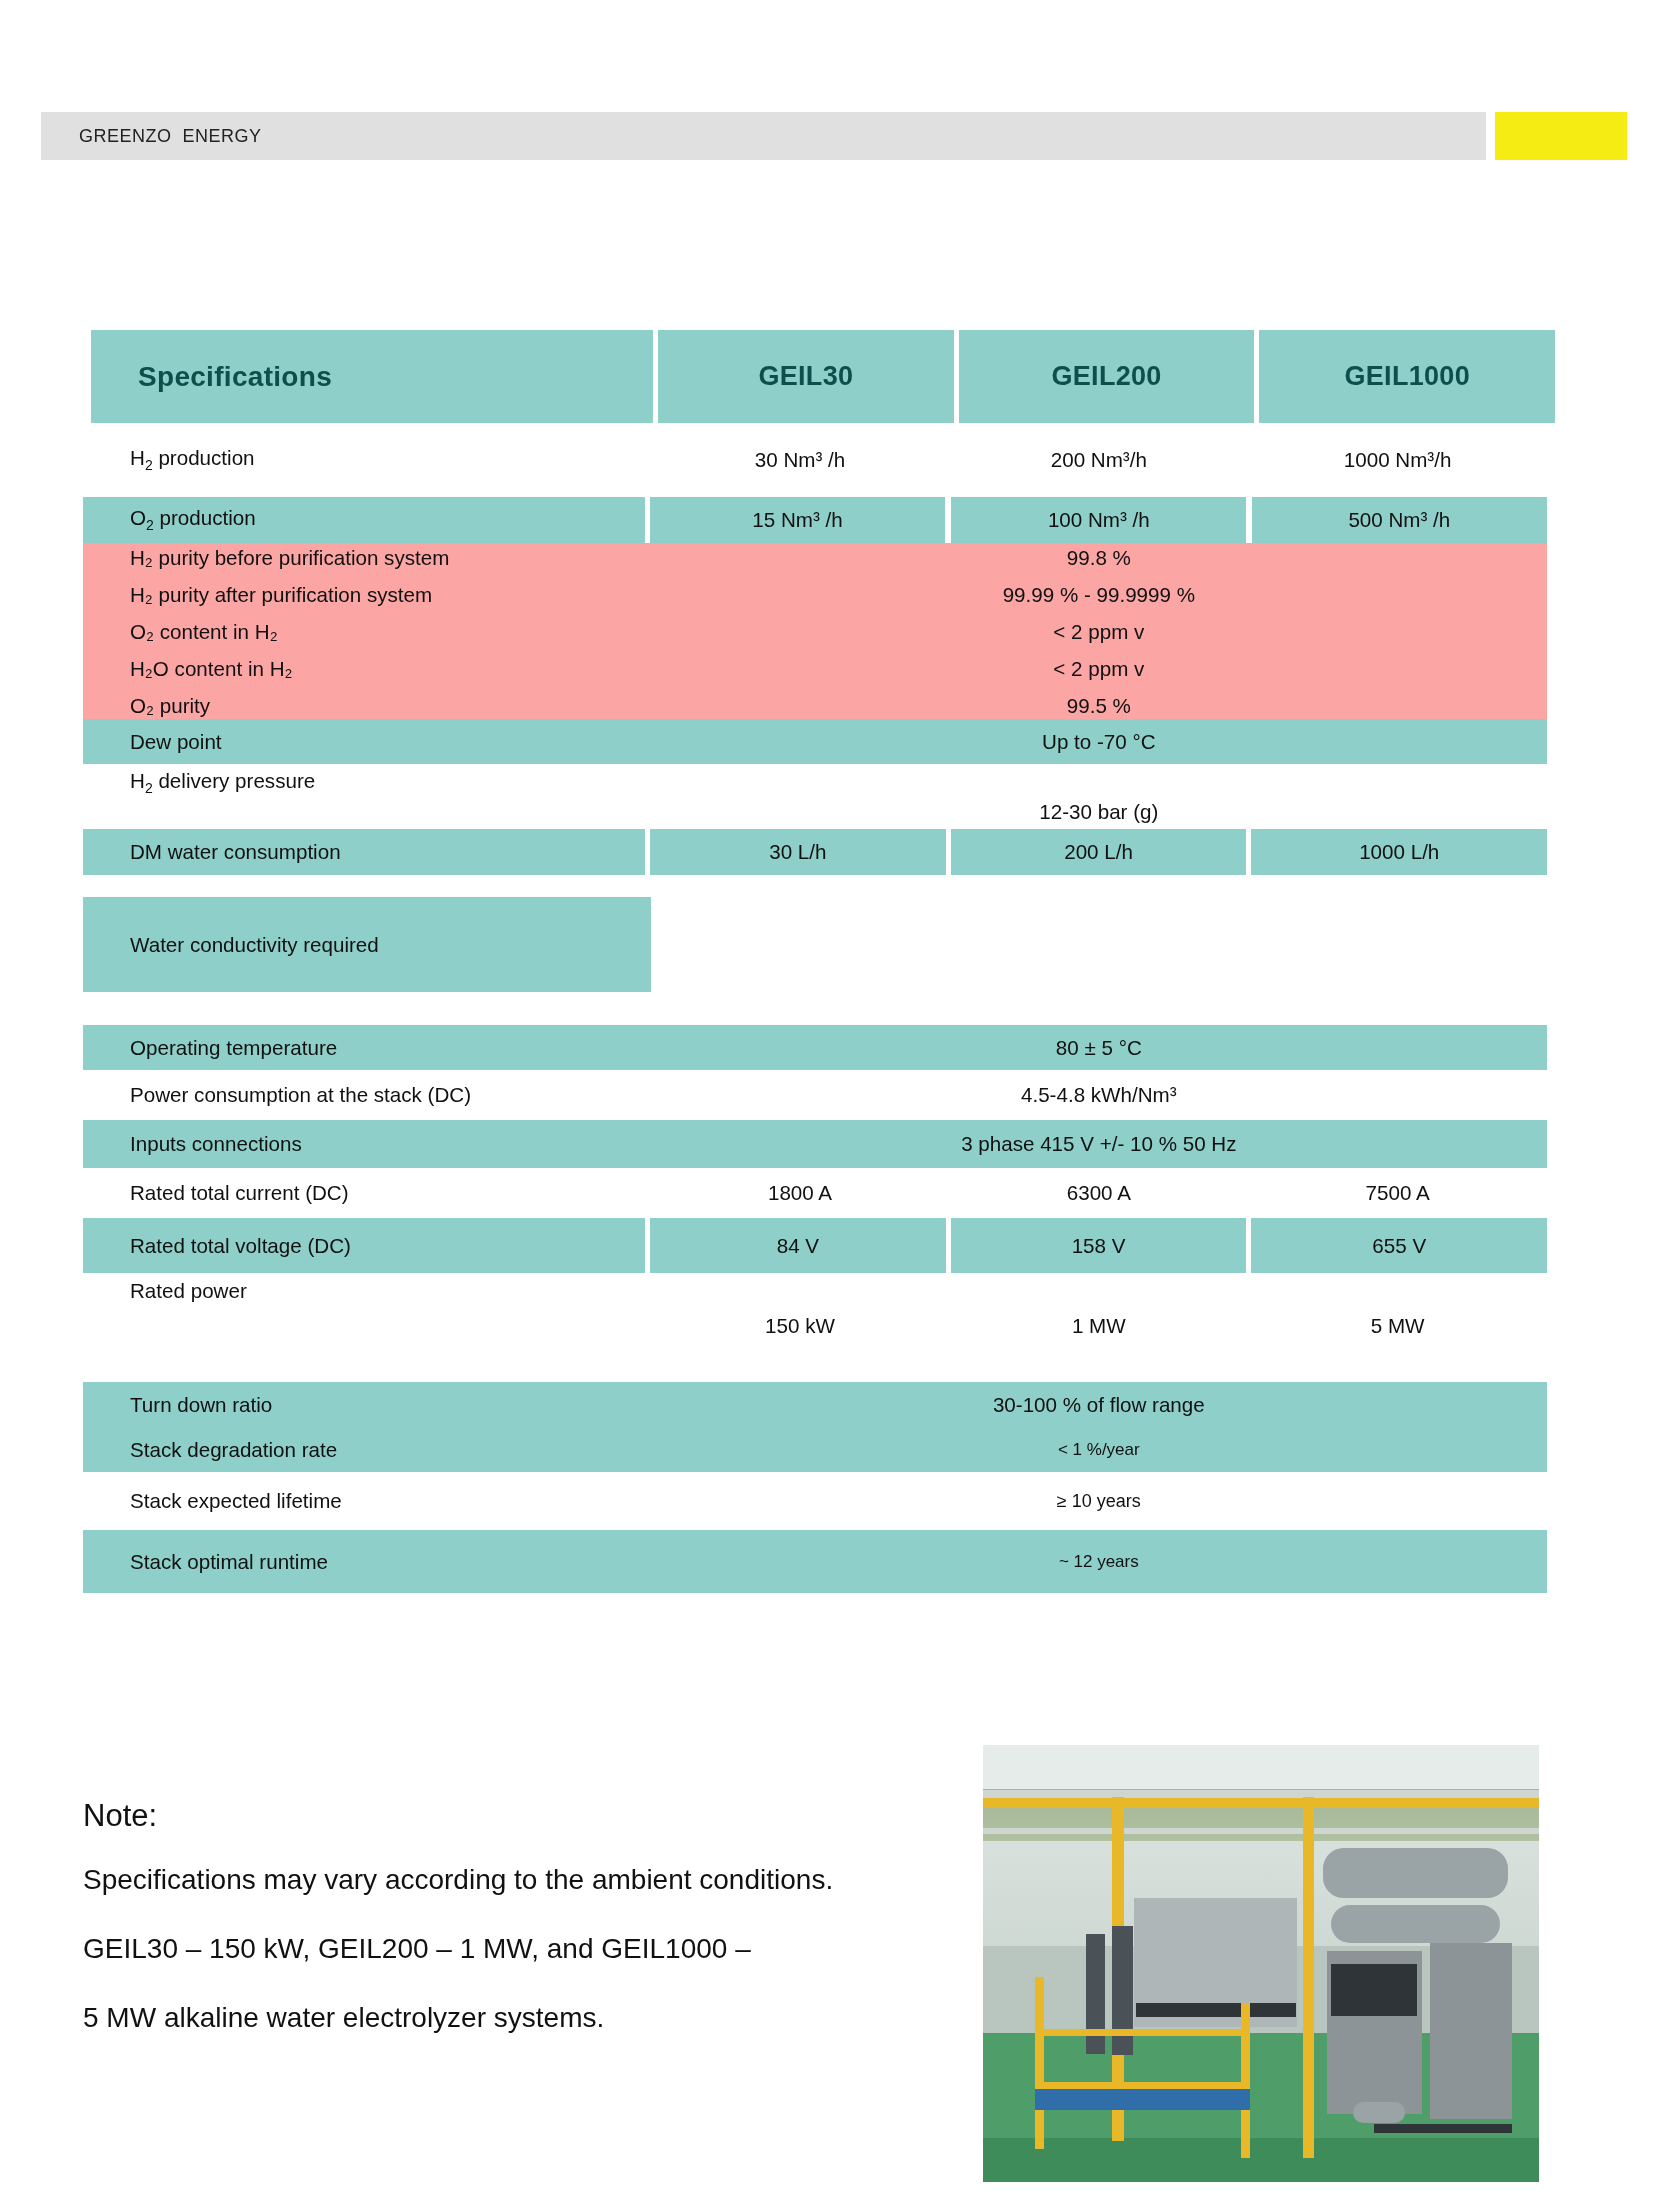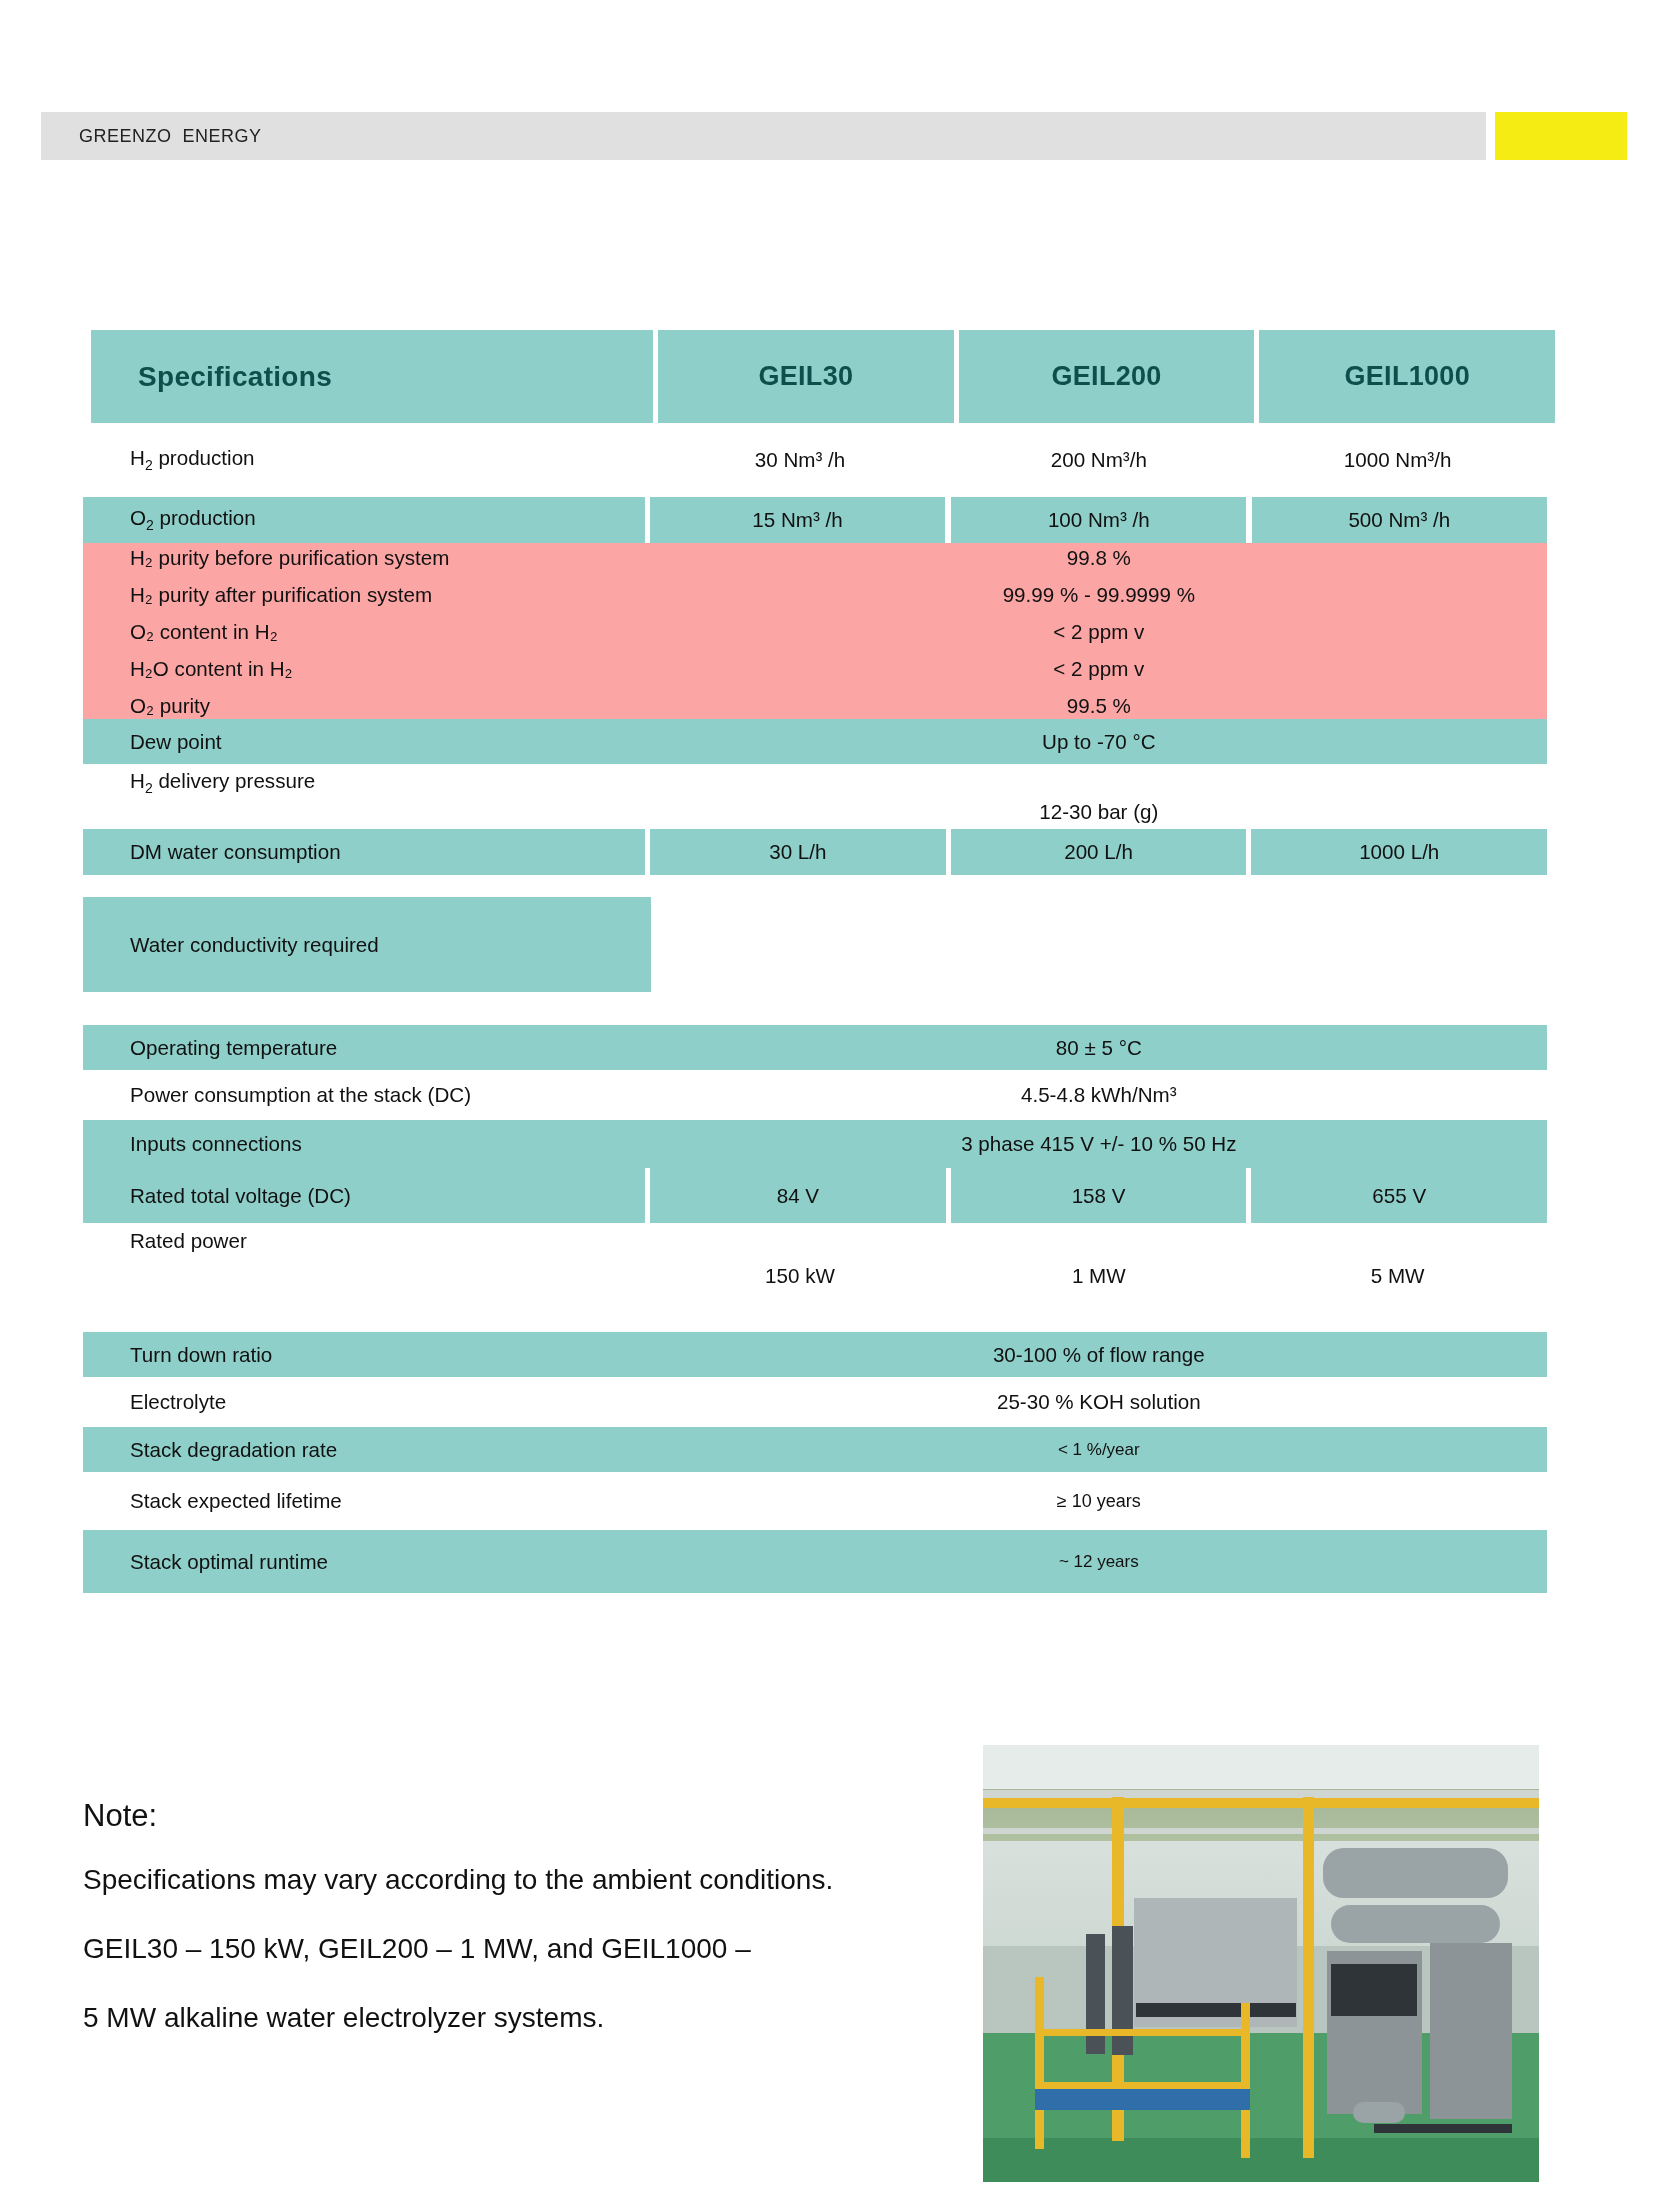--- a/index.html
+++ b/index.html
@@ -305,20 +305,34 @@
 
   <div class="row" style="height:48px">
     <div class="cell c-label teal">
       <span class="lbl">Inputs connections</span>
     </div>
     <div class="cell c-span3 teal">
       <span class="val">3 phase 415 V +/- 10 % 50 Hz</span>
     </div>
   </div>
 
+  <div class="row" style="height:50px">
+    <div class="cell c-label white">
+      <span class="lbl">Rated total current (DC)</span>
+    </div>
+    <div class="cell c-a white">
+      <span class="val">1800 A</span>
+    </div>
+    <div class="cell c-b white">
+      <span class="val">6300 A</span>
+    </div>
+    <div class="cell c-c white">
+      <span class="val">7500 A</span>
+    </div>
+  </div>
 
   <div class="row" style="height:55px">
     <div class="cell c-label teal">
       <span class="lbl">Rated total voltage (DC)</span>
     </div>
     <div class="cell c-a teal" style="margin-left:5.2px">
       <span class="val">84 V</span>
     </div>
     <div class="cell c-b teal" style="margin-left:5.2px">
       <span class="val">158 V</span>
@@ -347,28 +361,20 @@
 
   <div class="row" style="height:45px">
     <div class="cell c-label teal">
       <span class="lbl">Turn down ratio</span>
     </div>
     <div class="cell c-span3 teal">
       <span class="val">30-100 % of flow range</span>
     </div>
   </div>
 
-  <div class="row" style="height:50px">
-    <div class="cell c-label white">
-      <span class="lbl">Electrolyte</span>
-    </div>
-    <div class="cell c-span3 white">
-      <span class="val">25-30 % KOH solution</span>
-    </div>
-  </div>
 
   <div class="row" style="height:45px">
     <div class="cell c-label teal">
       <span class="lbl">Stack  degradation  rate</span>
     </div>
     <div class="cell c-span3 teal">
       <span class="val val-xs">&lt; 1 %/year</span>
     </div>
   </div>
 

